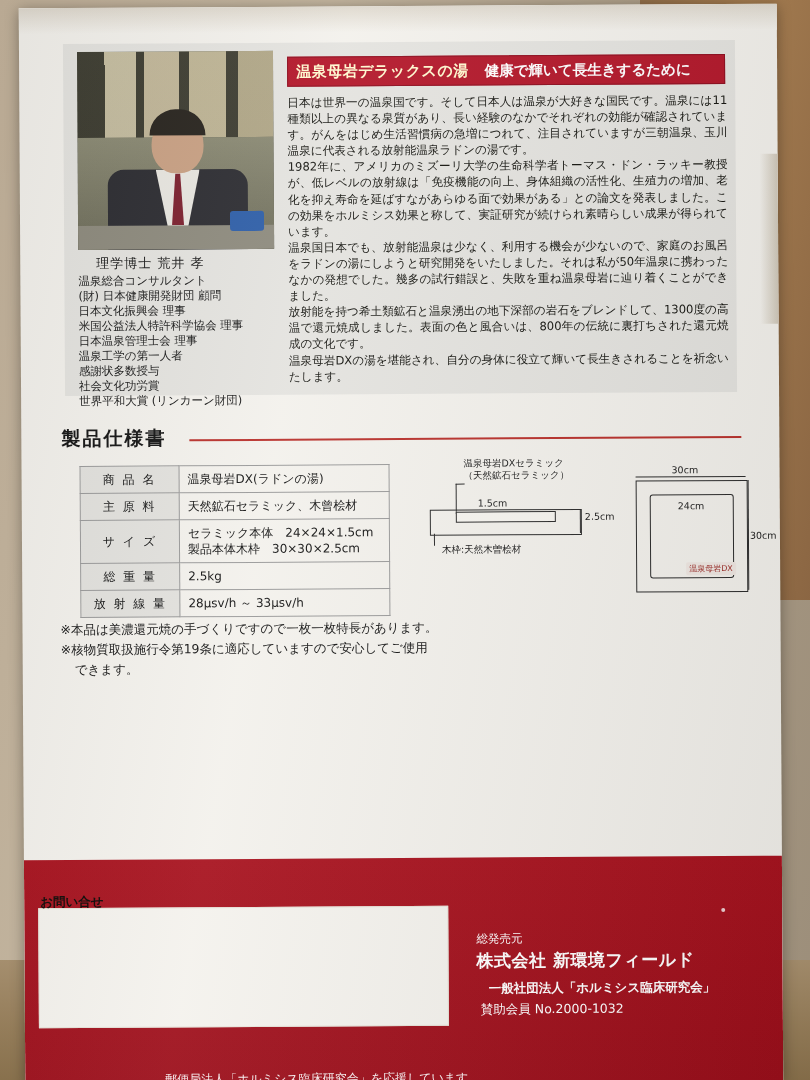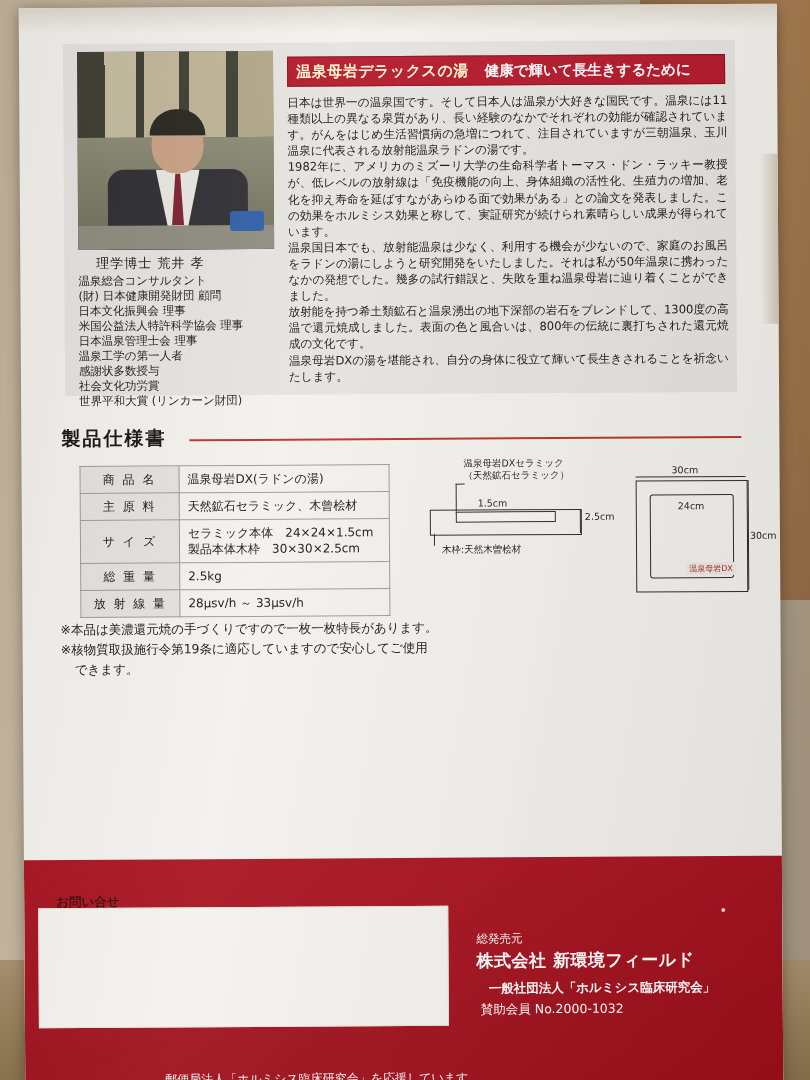--- a/index.html
+++ b/index.html
@@ -400,25 +400,26 @@
     position: absolute;
     left: 14px;
     top: 48px;
     width: 408px;
     height: 118px;
     background: #f4f2ed;
     border: 1px solid #e6e2d8;
   }
   #contact-label {
     position: absolute;
-    left: 32px;
+    left: 16px;
     top: 34px;
     font-size: 12.5px;
     color: #17120f;
     z-index: 3;
+    font-weight: bold;
   }
   #seller {
     position: absolute;
     left: 452px;
     top: 72px;
     color: #ffffff;
     font-size: 12px;
     line-height: 18px;
   }
   #seller .small { font-size: 11.5px; }

